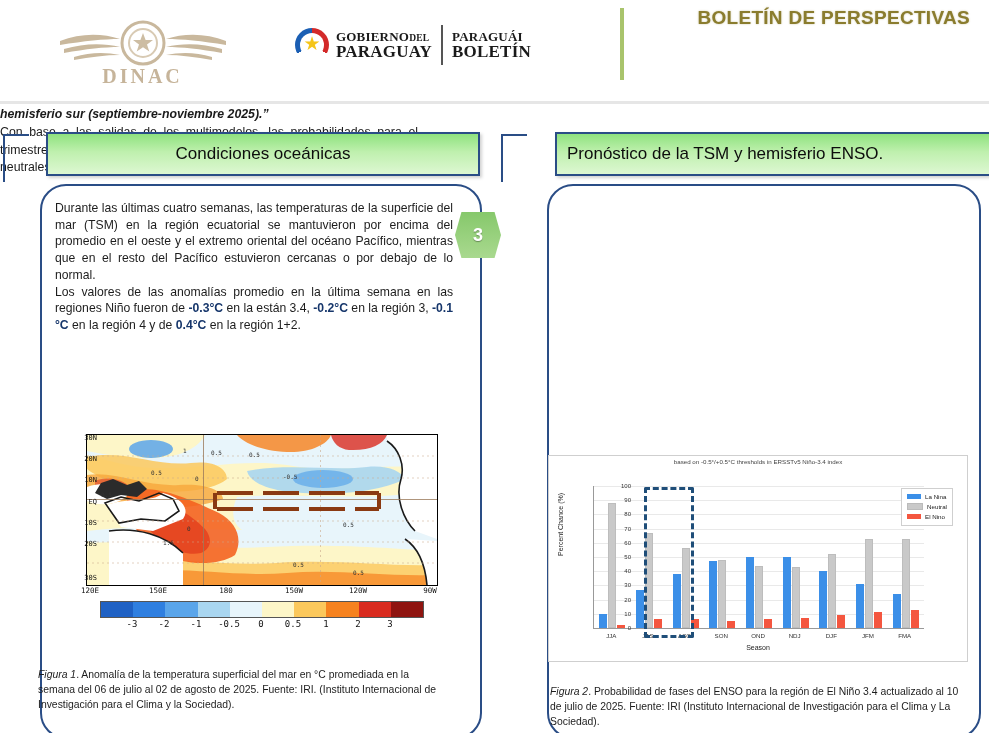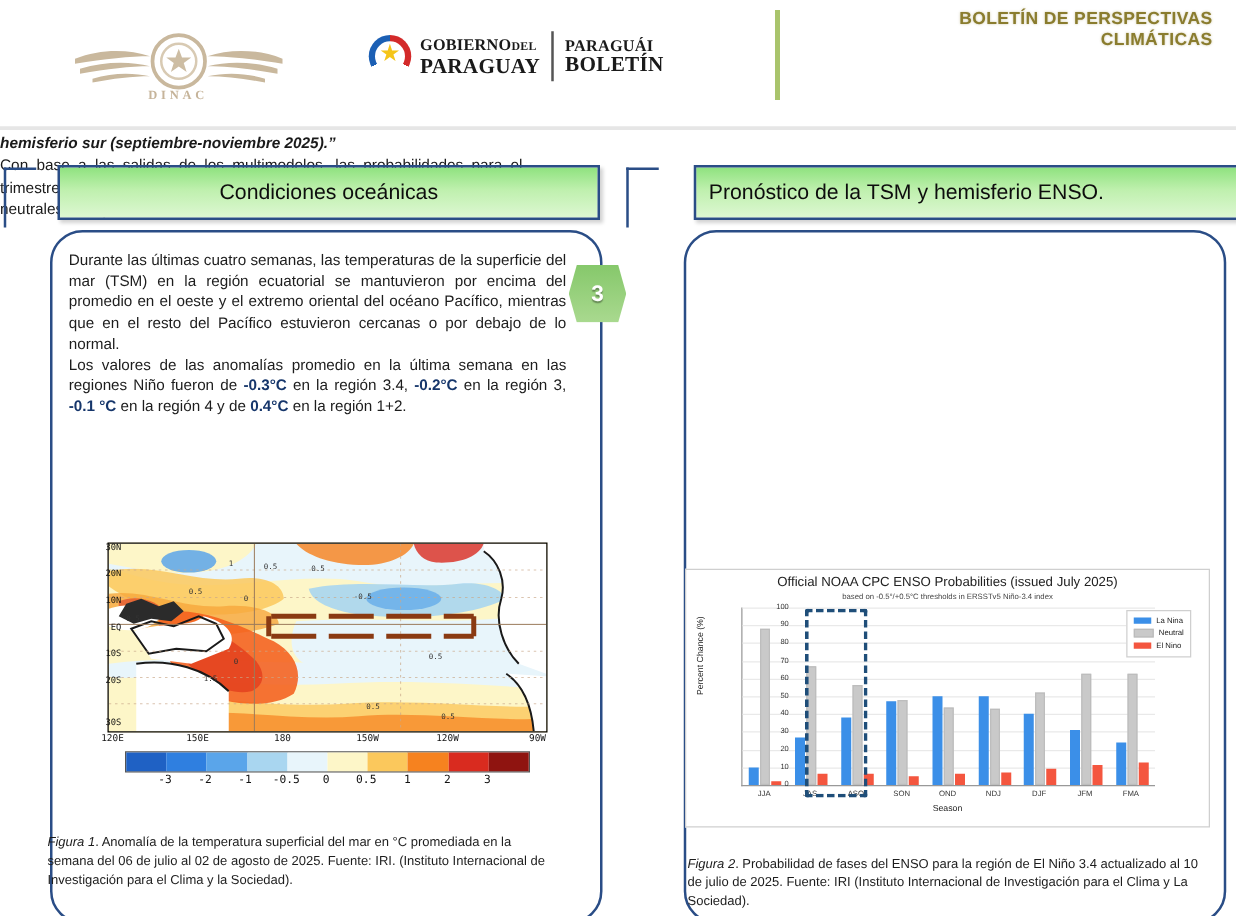--- a/index.html
+++ b/index.html
@@ -9,41 +9,41 @@
     font-family:"Liberation Sans", sans-serif;
     position:relative;overflow:hidden;
     color:#1a1a1a;
   }
 
   
   #header{position:absolute;left:0;top:0;width:989px;height:104px;background:#fff;}
   #logo-dinac{position:absolute;left:55px;top:4px;width:175px;height:96px;
     display:flex;flex-direction:column;align-items:center;justify-content:center;}
   .dinac-wings{width:170px;height:52px;}
-  .dinac-text{font-family:"Liberation Serif",serif;font-size:10px;letter-spacing:3px;
+  .dinac-text{font-family:"Liberation Serif",serif;font-size:20px;letter-spacing:3px;
     color:#c6b49a;font-weight:600;margin-top:-4px;}
 
   #logo-gov{position:absolute;left:295px;top:22px;height:46px;display:flex;align-items:center;}
   .gov-emblem{width:34px;height:34px;position:relative;margin-right:7px;}
   .gov-ring{position:absolute;left:0;top:0;width:34px;height:34px;border-radius:50%;
     background:conic-gradient(#d32a2a 0deg 120deg,#ffffff 120deg 240deg,#1b5fb4 240deg 360deg);}
   .gov-ring:after{content:"";position:absolute;left:5px;top:5px;width:24px;height:24px;
     border-radius:50%;background:#fff;}
   .gov-star{position:absolute;left:8px;top:7px;width:18px;height:18px;color:#f5c518;
     font-size:19px;line-height:18px;text-align:center;}
   .gov-words{font-family:"Liberation Serif",serif;line-height:1.0;}
   .gov-l1{font-size:13px;font-weight:bold;letter-spacing:.2px;}
   .gov-l1 .small{font-size:9.5px;}
   .gov-l2{font-size:17px;font-weight:bold;letter-spacing:.2px;}
   .gov-divider{width:2px;height:40px;background:#555;margin:0 9px;}
   .gov-right{font-family:"Liberation Serif",serif;line-height:1.0;}
 
   #header-rule{position:absolute;left:620px;top:8px;width:4px;height:72px;background:#a9c46c;}
   #bulletin-title{position:absolute;left:640px;top:6px;width:330px;text-align:right;
-    font-size:14px;font-weight:bold;color:#8a7c2e;line-height:1.22;letter-spacing:.3px;
+    font-size:19px;font-weight:bold;color:#8a7c2e;line-height:1.22;letter-spacing:.3px;
     text-shadow:0 0 2px rgba(138,124,46,.45);}
 
   #header-bottom-line{position:absolute;left:0;top:101px;width:989px;height:3px;background:#e6e6e6;}
 
   
   .col{position:absolute;top:116px;width:494px;height:664px;}
   #col-left{left:0;}
   #col-right{left:495px;}
 
   .bracket{position:absolute;border:2px solid #2a4d86;}
@@ -169,36 +169,35 @@
     <div class="gov-divider"></div>
     <div class="gov-right">
       <div class="gov-l1">PARAGUÁI</div>
       <div class="gov-l2">BOLETÍN</div>
     </div>
   </div>
 
   <div id="header-rule"></div>
   <div id="bulletin-title">
     <div>BOLETÍN DE PERSPECTIVAS</div>
-    <div>CLIMÁTICAS</div>
   </div>
   <div id="header-bottom-line"></div>
 </div>
 
 <div class="col" id="col-left">
   <div class="bracket" id="br-l"></div>
   <div class="hdrbox" id="hdr-left">
     <span>Condiciones oceánicas</span>
   </div>
   <div class="panel" id="panel-left"></div>
 </div>
 
 <div class="body-txt" id="txt-left">
   <p>Durante las últimas cuatro semanas, las temperaturas de la superficie del mar (TSM) en la región ecuatorial se mantuvieron por encima del promedio en el oeste y el extremo oriental del océano Pacífico, mientras que en el resto del Pacífico estuvieron cercanas o por debajo de lo normal.</p>
-  <p><span>Los valores de las anomalías promedio en la última semana en las regiones Niño fueron de </span><b class="val">-0.3°C</b><span> en la región 3.4, </span><b class="val">-0.2°C</b><span> en la región 3, </span><b class="val">-0.1 °C</b><span> en la región 4 y de </span><b class="val">0.4°C</b><span> en la región 1+2.</span></p>
+  <p><span>Los valores de las anomalías promedio en la última semana en las regiones Niño fueron de </span><b class="val">-0.3°C</b><span> en la están 3.4, </span><b class="val">-0.2°C</b><span> en la región 3, </span><b class="val">-0.1 °C</b><span> en la región 4 y de </span><b class="val">0.4°C</b><span> en la región 1+2.</span></p>
 </div>
 
 <div id="fig1">
 
   <div id="map-wrap">
     <svg class="mapgrid" viewBox="0 0 350 150" preserveAspectRatio="none">
       <rect x="0" y="0" width="350" height="150" fill="#fdf6c8"></rect>
       <path d="M0 0 H350 V34 C300 26 250 40 200 30 C150 22 90 40 40 30 C24 27 10 22 0 20 Z" fill="#e8f5fb"></path>
       <path d="M0 0 H118 C112 12 96 20 78 22 C50 26 22 20 0 16 Z" fill="#fdf6c8"></path>
       <path d="M150 0 H244 C240 10 222 18 200 17 C176 16 158 9 150 0 Z" fill="#f6821f" opacity=".82"></path>
@@ -321,21 +320,20 @@
   <div class="panel" id="panel-right"></div>
 </div>
 
 <div id="txt-right">
   <p class="q">“Las condiciones ENSO-neutral están presentes. Las temperaturas de la superficie del mar (TSM) estuvieron ligeramente por encima del promedio en el oeste y extremo oriental del Pacífico, pero cercanas o por debajo del promedio en el centro.</p>
   <p class="q"> Se espera que el estado neutral continúe durante los próximos meses, con una probabilidad superior al 55 % hasta la primavera del hemisferio sur (septiembre-noviembre 2025).”</p>
   <p><span>Con base a las salidas de los multimodelos, las probabilidades para el trimestre considerado, para un evento de El Niño es del </span><span class="pct-red">7%</span><span>, condiciones neutrales </span><span class="pct-gray">62%</span><span> y de La Niña </span><span class="pct-blue">31%</span><span>.</span></p>
 </div>
 
 <div id="fig2">
-  <div id="f2-title">Official NOAA CPC ENSO Probabilities (issued July 2025)</div>
   <div id="f2-sub">based on -0.5°/+0.5°C thresholds in ERSSTv5 Niño-3.4 index</div>
   <div id="ylabel">Percent Chance (%)</div>
 
   <div id="plot">
     <div id="gridlines">
         <div class="gl" style="top: 127.8px;"></div>
         <div class="gl" style="top: 113.6px;"></div>
         <div class="gl" style="top: 99.4px;"></div>
         <div class="gl" style="top: 85.2px;"></div>
         <div class="gl" style="top: 71px;"></div>

